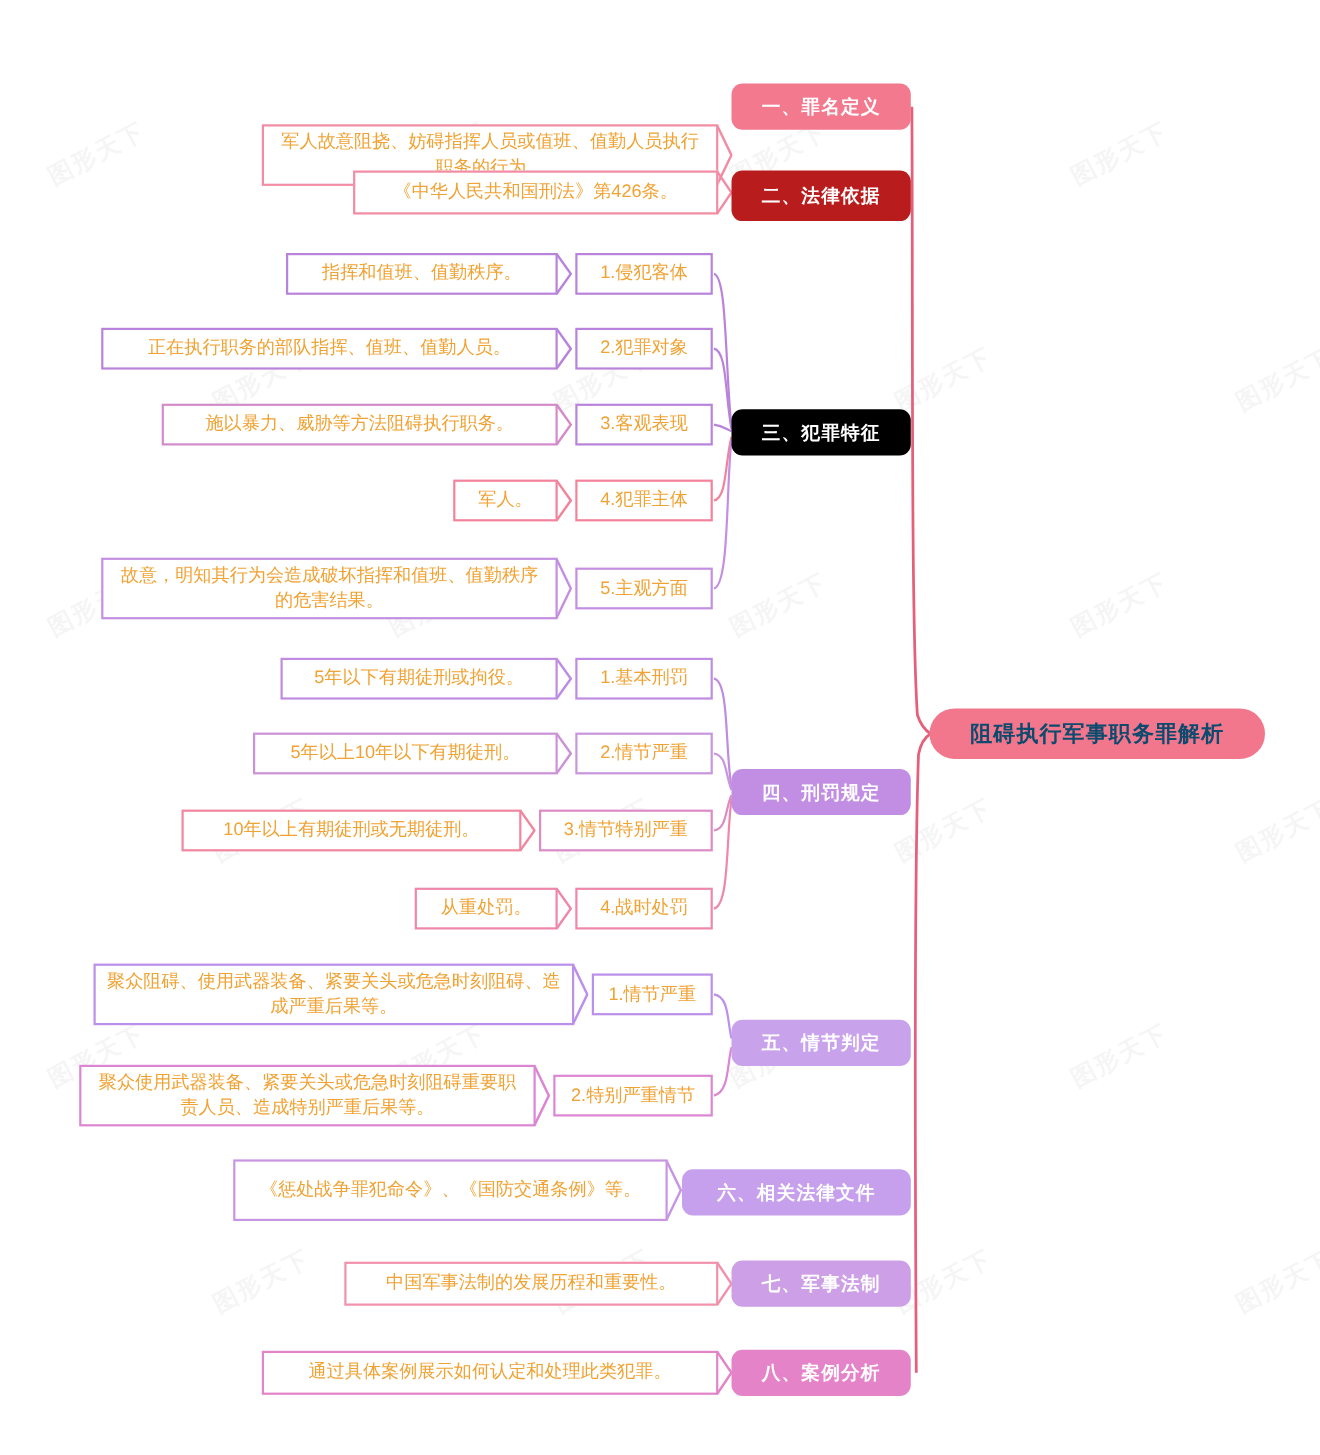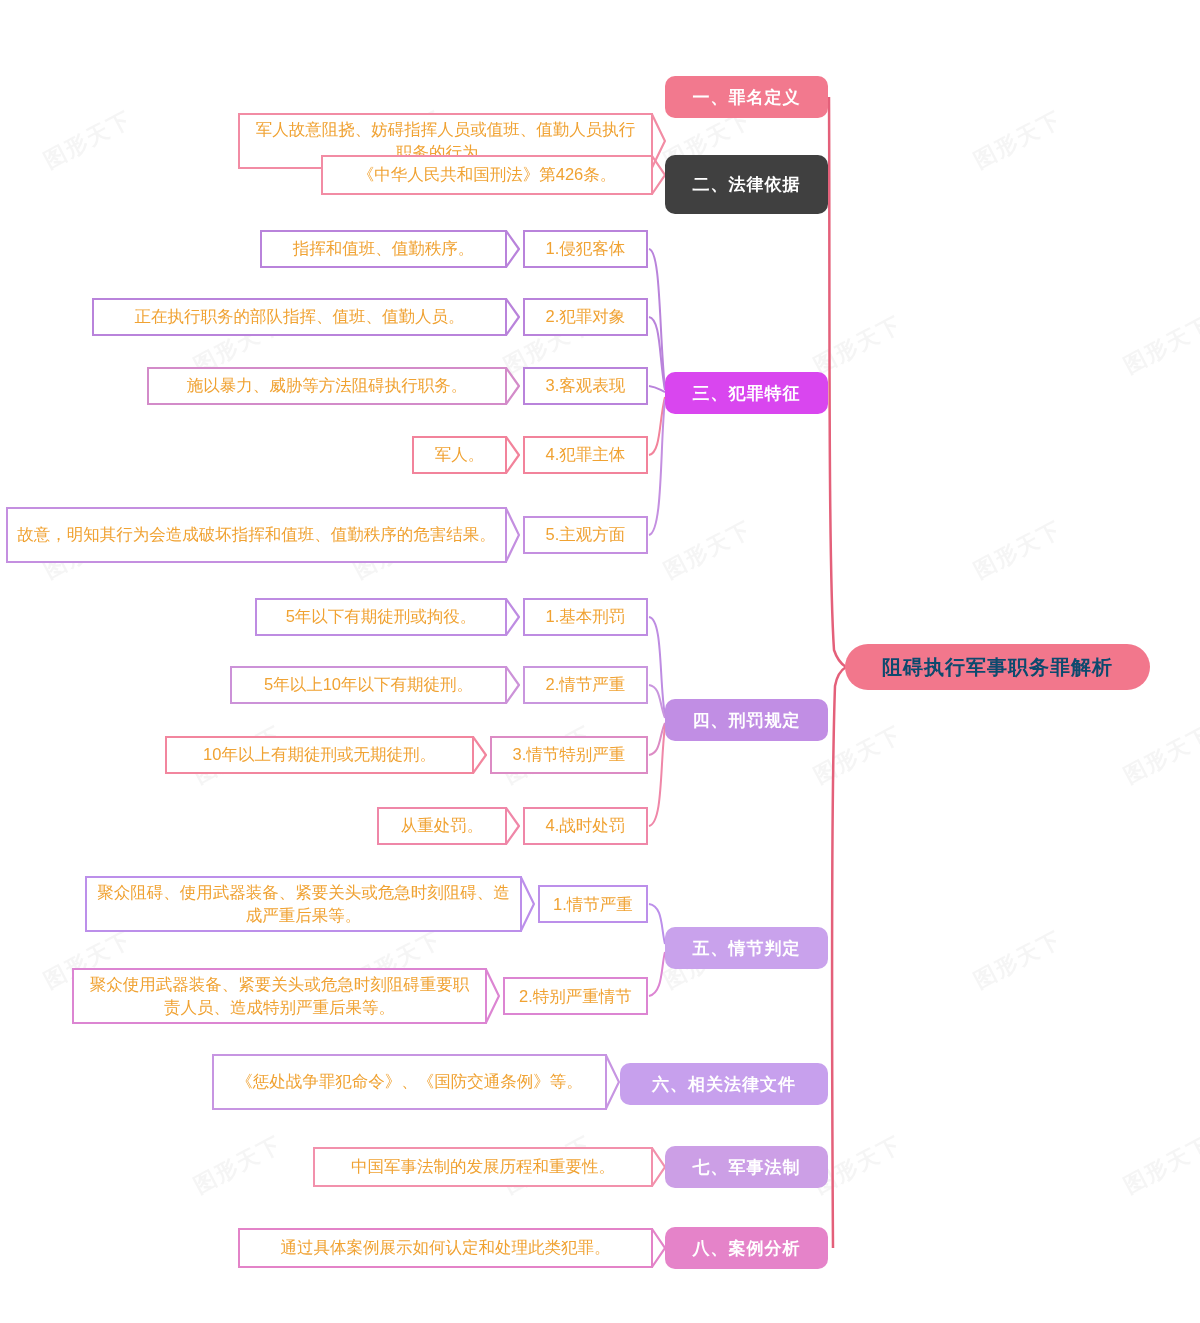--- a/index.html
+++ b/index.html
@@ -85,21 +85,21 @@
   </div>
 
 <div class="row" style="right: 534px; top: 155px; color: rgb(242, 140, 164);">
   <div class="leaf" style="width:332px;min-height:40px">
     <span class="ot">《中华人民共和国刑法》第426条。</span>
     </div>
   <svg class="chev" style="height:40px;width:15px" viewBox="0 0 14 40" preserveAspectRatio="none">
     <polyline points="1,1 13,20 1,39" fill="none" stroke="currentColor" stroke-width="2.2" vector-effect="non-scaling-stroke"></polyline>
     </svg>
 </div>
-<div class="pill" style="left: 665px; top: 155px; width: 163px; height: 59px; background-color: #404040;">
+<div class="pill" style="left: 665px; top: 155px; width: 163px; height: 46px; background-color: #b91c1c;">
   <span>二、法律依据</span>
   </div>
 
 <div class="row" style="right: 552px; top: 230px; color: rgb(185, 131, 219);">
   <div class="leaf" style="width:247px;min-height:38px">
     <span class="ot">指挥和值班、值勤秩序。</span>
     </div>
   <svg class="chev" style="height:38px;width:15px" viewBox="0 0 14 40" preserveAspectRatio="none">
     <polyline points="1,1 13,20 1,39" fill="none" stroke="currentColor" stroke-width="2.2" vector-effect="non-scaling-stroke"></polyline>
     </svg>
@@ -134,31 +134,31 @@
     <span class="ot">军人。</span>
     </div>
   <svg class="chev" style="height:38px;width:15px" viewBox="0 0 14 40" preserveAspectRatio="none">
     <polyline points="1,1 13,20 1,39" fill="none" stroke="currentColor" stroke-width="2.2" vector-effect="non-scaling-stroke"></polyline>
     </svg>
   <div class="hbox" style="width: 125px; color: rgb(242, 131, 155);">
     <span class="ot">4.犯罪主体</span>
     </div>
 </div>
 <div class="row" style="right: 552px; top: 507px; color: rgb(196, 143, 224);">
-  <div class="leaf" style="width:501px;min-height:56px">
+  <div class="leaf" style="width:415px;min-height:56px">
     <span class="ot">故意，明知其行为会造成破坏指挥和值班、值勤秩序的危害结果。</span>
     </div>
   <svg class="chev" style="height:56px;width:15px" viewBox="0 0 14 40" preserveAspectRatio="none">
     <polyline points="1,1 13,20 1,39" fill="none" stroke="currentColor" stroke-width="2.2" vector-effect="non-scaling-stroke"></polyline>
     </svg>
   <div class="hbox" style="width: 125px; color: rgb(196, 143, 224);">
     <span class="ot">5.主观方面</span>
     </div>
 </div>
-<div class="pill" style="left: 665px; top: 372px; width: 163px; height: 42px; background-color: #d946ef;">
+<div class="pill" style="left: 665px; top: 372px; width: 163px; height: 42px; background-color: #000000;">
   <span>三、犯罪特征</span>
   </div>
 
 <div class="row" style="right: 552px; top: 598px; color: rgb(190, 140, 226);">
   <div class="leaf" style="width:252px;min-height:38px">
     <span class="ot">5年以下有期徒刑或拘役。</span>
     </div>
   <svg class="chev" style="height:38px;width:15px" viewBox="0 0 14 40" preserveAspectRatio="none">
     <polyline points="1,1 13,20 1,39" fill="none" stroke="currentColor" stroke-width="2.2" vector-effect="non-scaling-stroke"></polyline>
     </svg>

